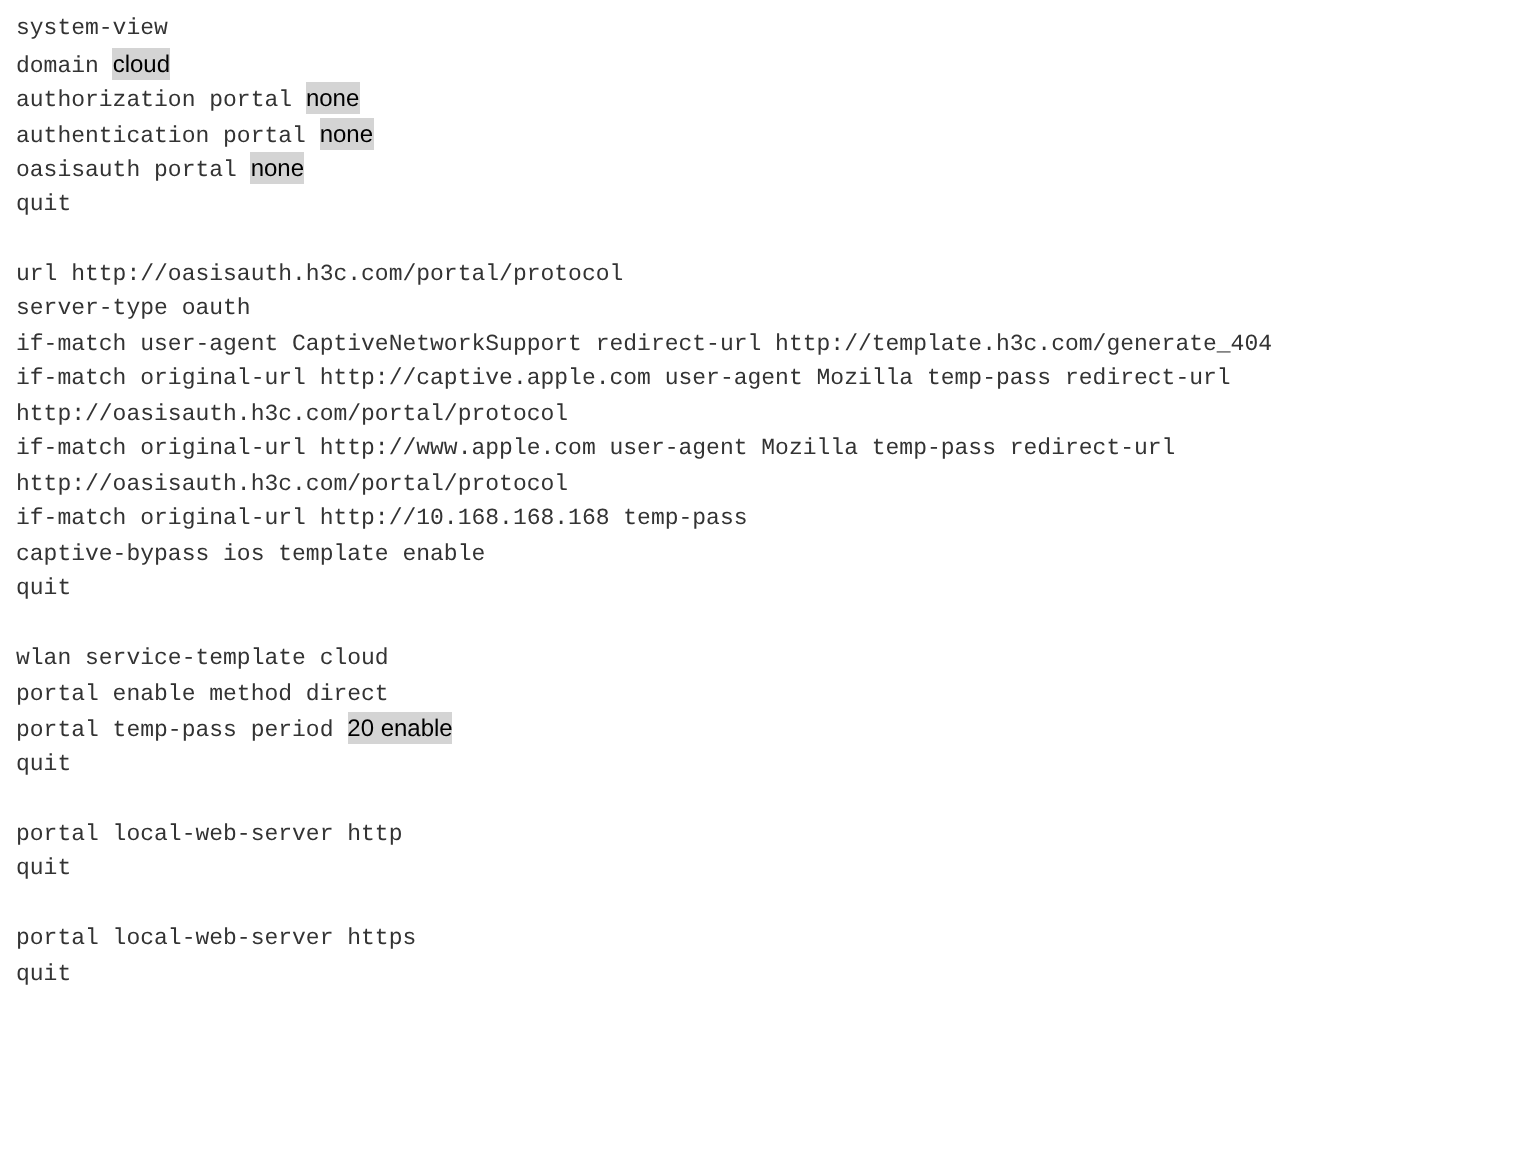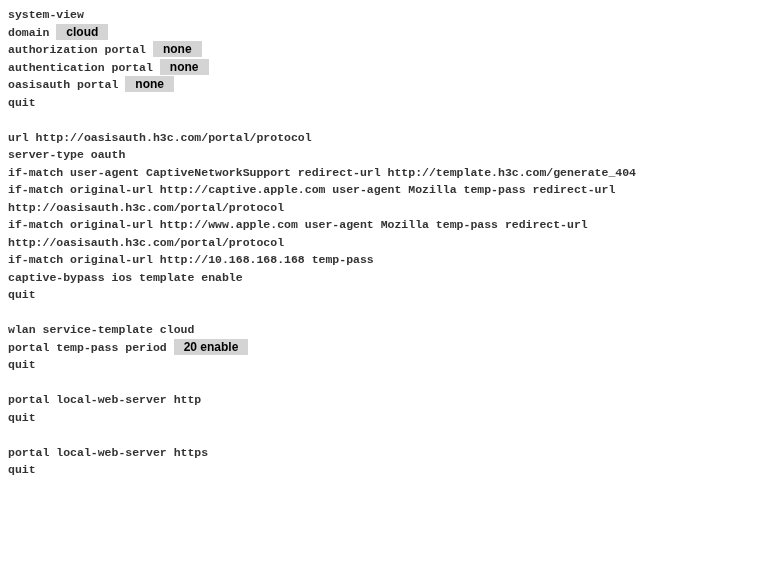--- a/index.html
+++ b/index.html
@@ -19,28 +19,27 @@
     font-size: 11.5px;
     color: var(--text-color, #333333);
   }
   .section {
     margin: 0 0 17.5px 0;
   }
   .line {
     height: 17.5px;
     line-height: 17.5px;
     white-space: pre;
-    font-weight: bold;
   }
   .hl {
     font-family: "Liberation Sans", "DejaVu Sans", sans-serif;
     font-size: 12px;
     background: var(--highlight-bg, #d4d4d4);
     color: var(--highlight-text, #000000);
-    padding: 1px 10px;
+    padding: 1px 0;
   }
 </style>
 </head>
 <body style="background: rgb(255, 255, 255); --text-color: #333333; --highlight-bg: #d4d4d4; --highlight-text: #000000;">
 
 <div class="listing">
     <div class="section">
       <div class="line"><span>system-view</span></div>
       <div class="line"><span>domain </span><span class="hl">cloud</span></div>
       <div class="line"><span>authorization portal </span><span class="hl">none</span></div>
@@ -55,20 +54,21 @@
       <div class="line"><span>if-match original-url http://captive.apple.com user-agent Mozilla temp-pass redirect-url</span></div>
       <div class="line"><span>http://oasisauth.h3c.com/portal/protocol</span></div>
       <div class="line"><span>if-match original-url http://www.apple.com user-agent Mozilla temp-pass redirect-url</span></div>
       <div class="line"><span>http://oasisauth.h3c.com/portal/protocol</span></div>
       <div class="line"><span>if-match original-url http://10.168.168.168 temp-pass</span></div>
       <div class="line"><span>captive-bypass ios template enable</span></div>
       <div class="line"><span>quit</span></div>
     </div>
     <div class="section">
       <div class="line"><span>wlan service-template cloud</span></div>
+      <div class="line"><span>portal enable method direct</span></div>
       <div class="line"><span>portal temp-pass period </span><span class="hl">20 enable</span></div>
       <div class="line"><span>quit</span></div>
     </div>
     <div class="section">
       <div class="line"><span>portal local-web-server http</span></div>
       <div class="line"><span>quit</span></div>
     </div>
     <div class="section">
       <div class="line"><span>portal local-web-server https</span></div>
       <div class="line"><span>quit</span></div>

